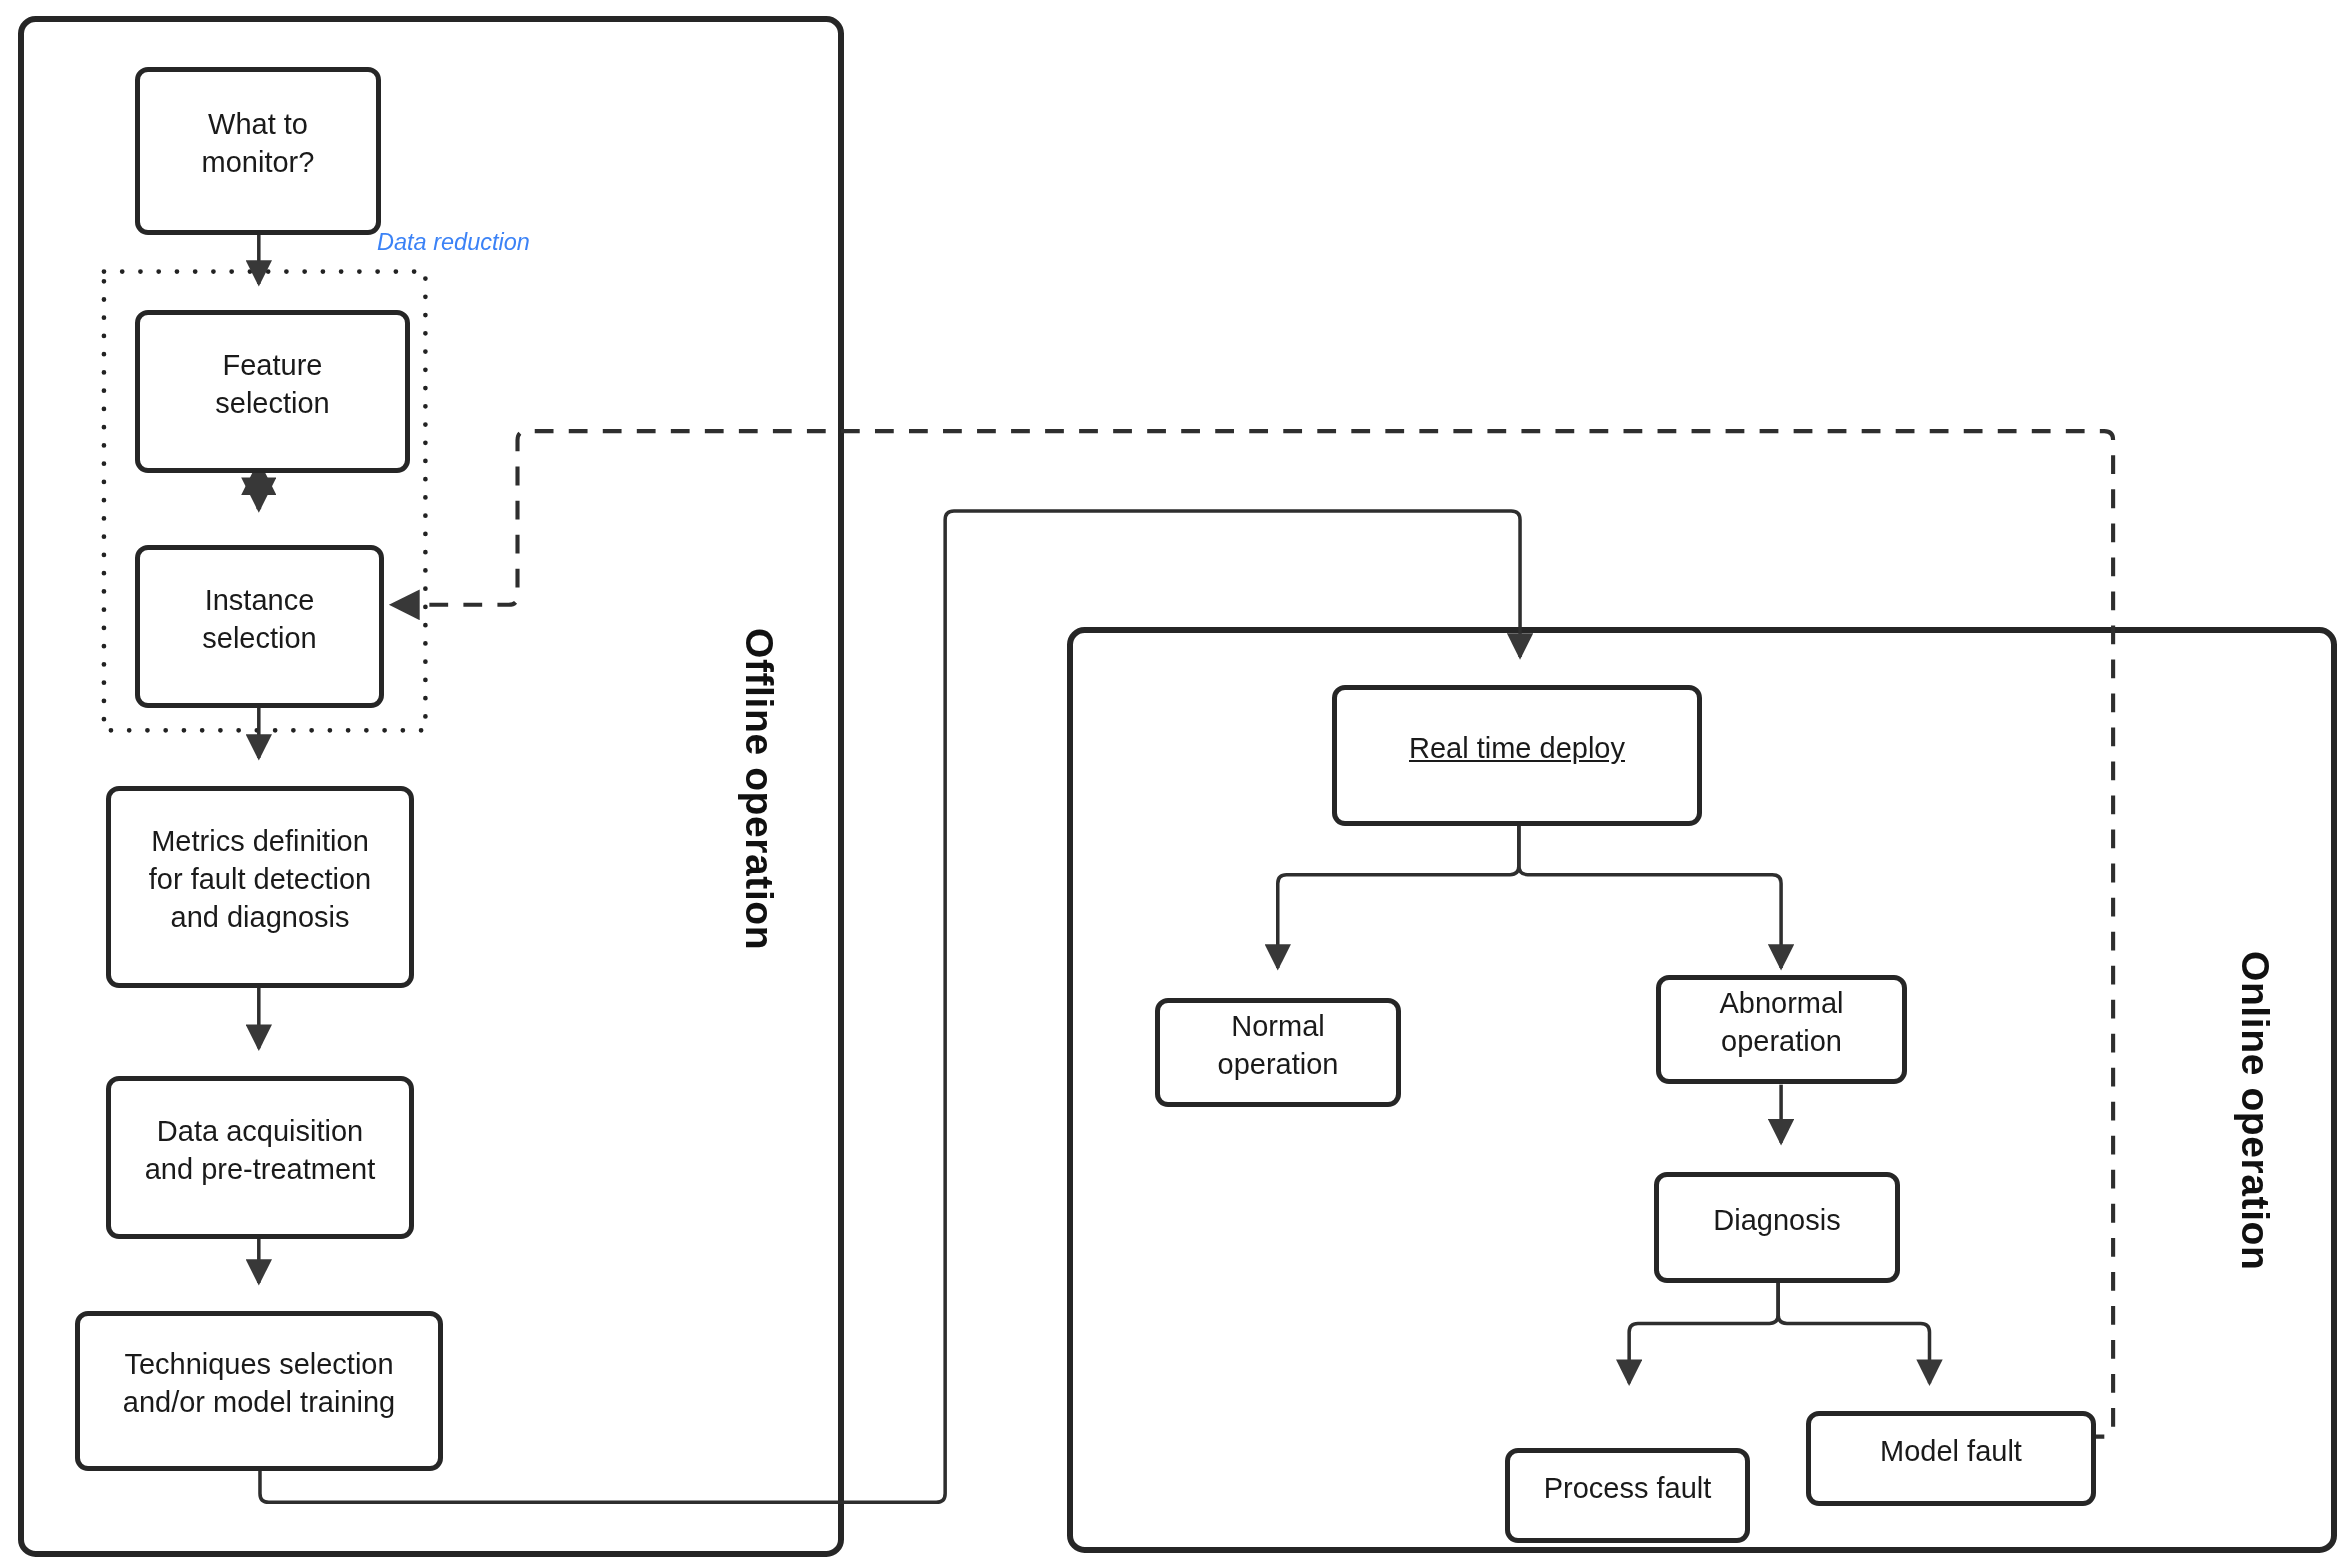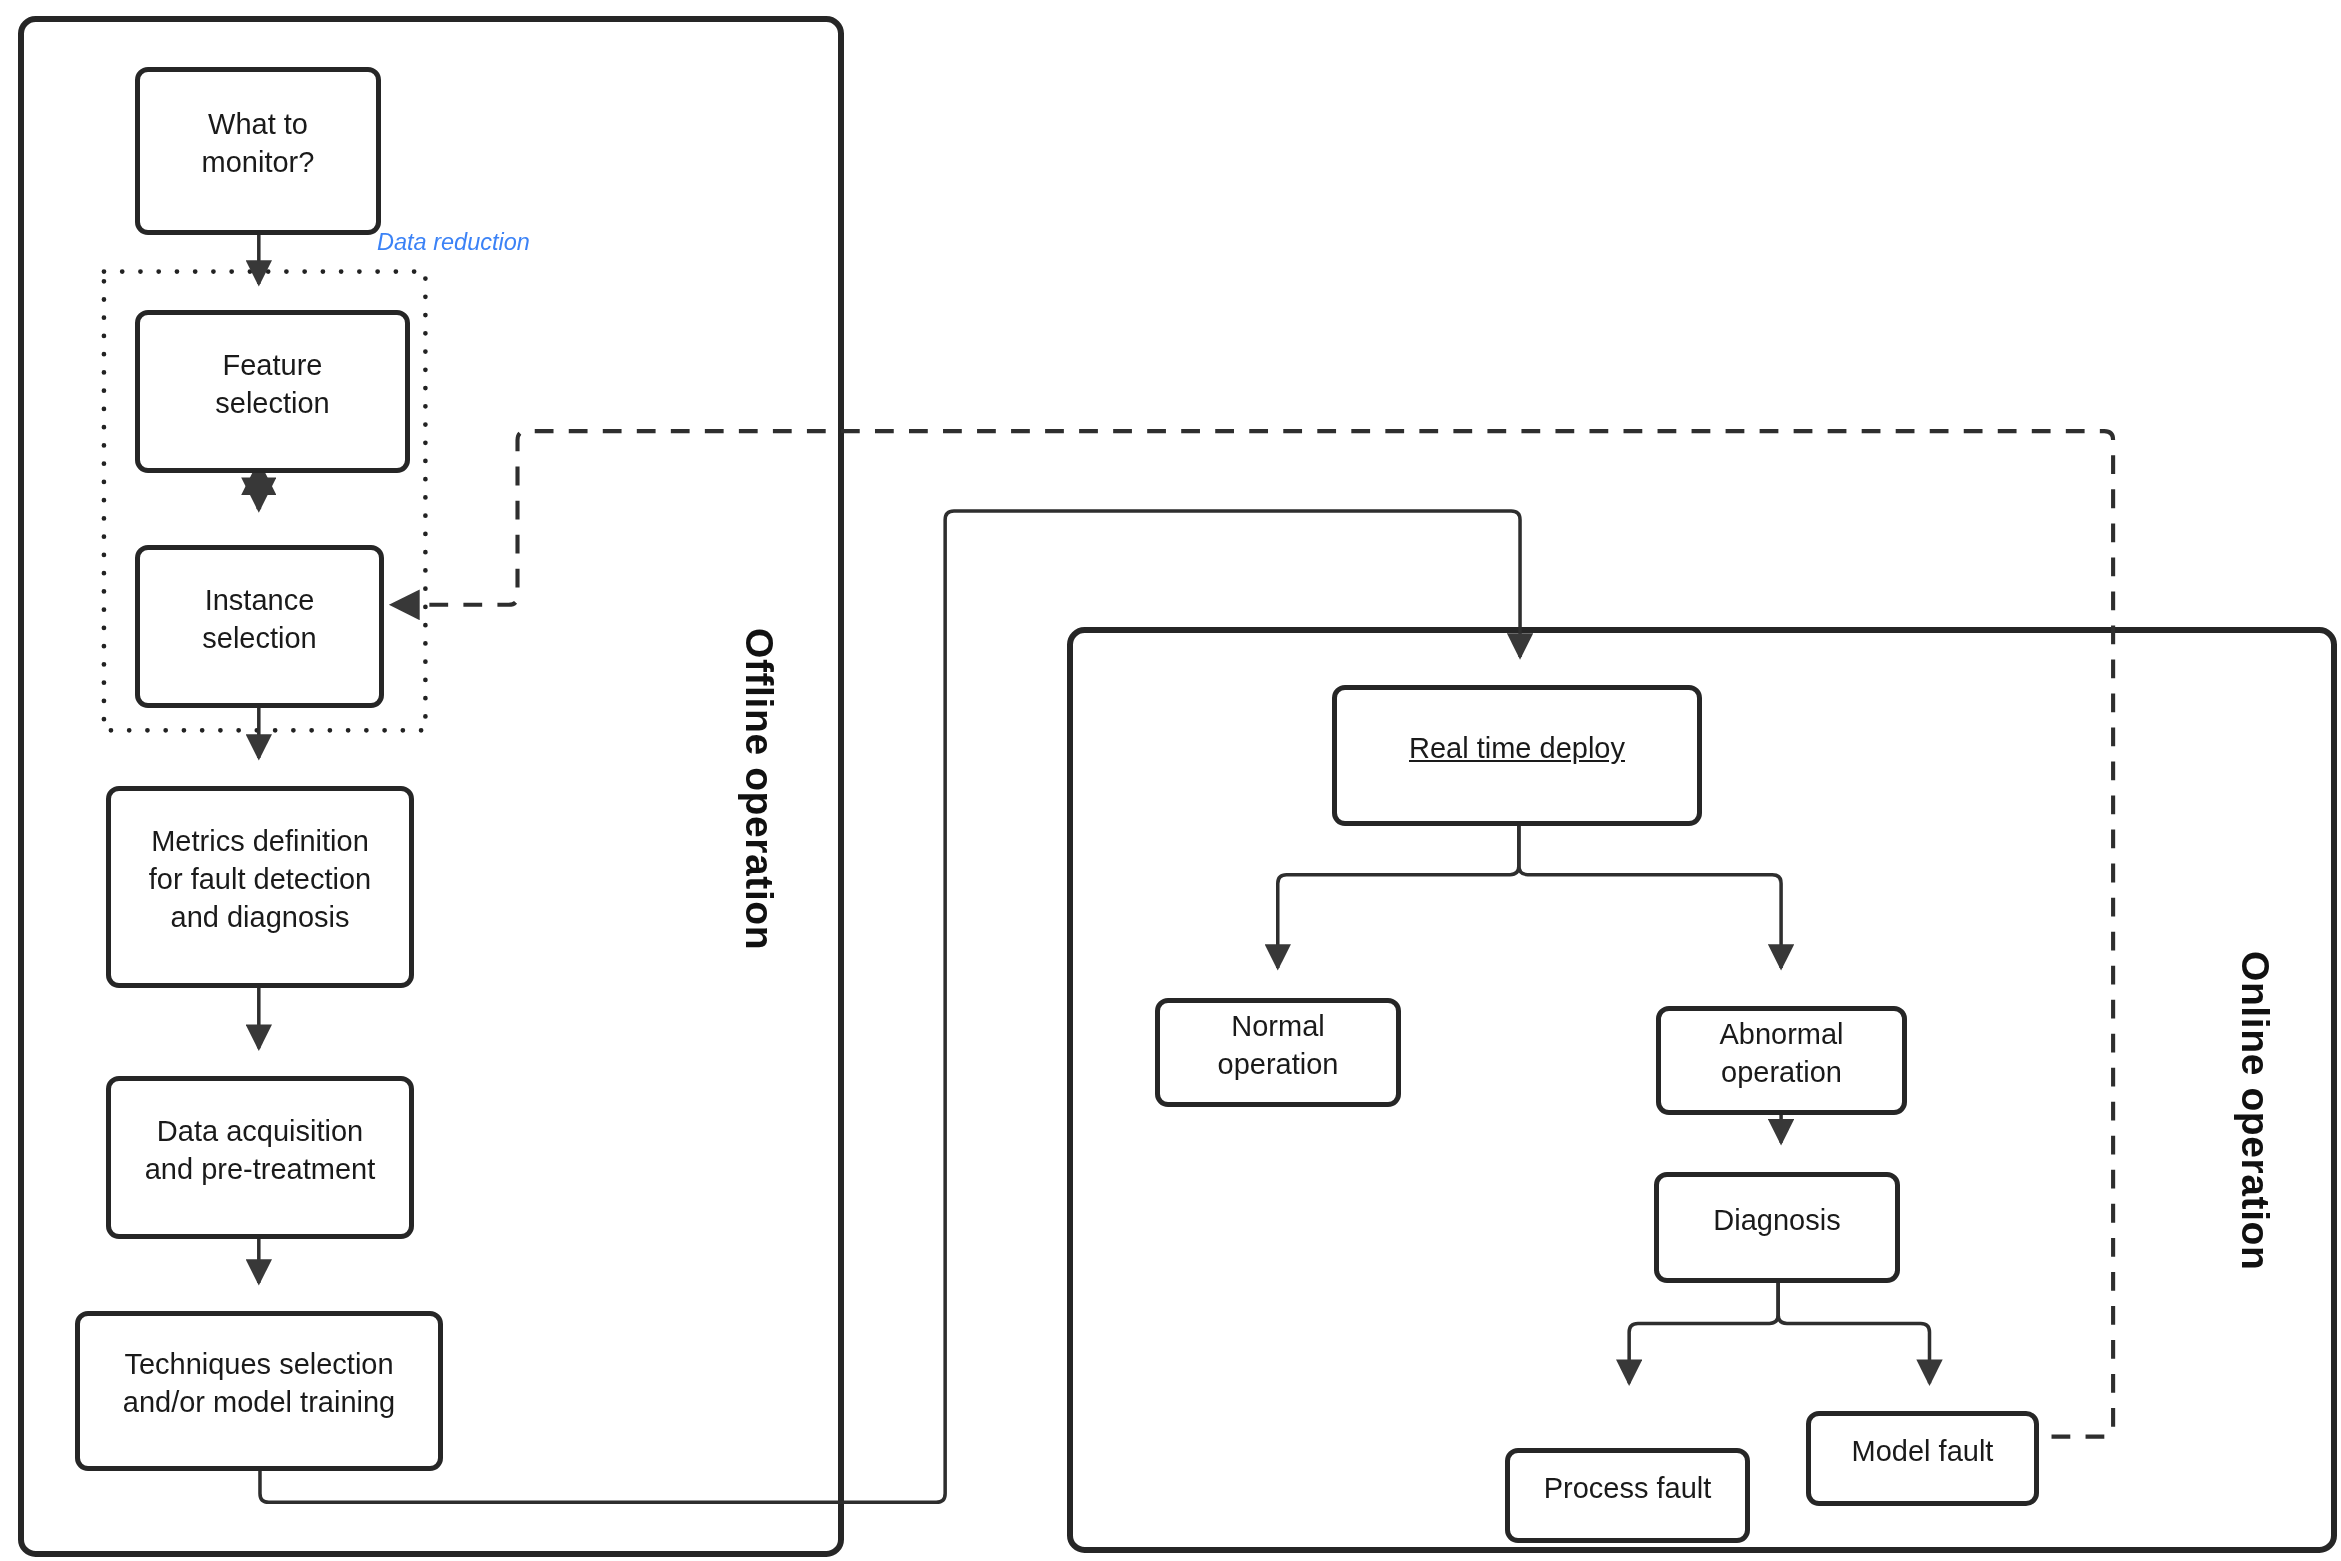--- a/index.html
+++ b/index.html
@@ -126,28 +126,28 @@
 and pre-treatment</div>
 
   <div class="node" style="left:75px; top:1288px; width:368px; height:160px;">Techniques selection
 and/or model training</div>
 
   <div class="node" style="left:1332px; top:662px; width:370px; height:141px;text-decoration:underline;">Real time deploy</div>
 
   <div class="node" style="left:1155px; top:975px; width:246px; height:109px;">Normal
 operation</div>
 
-  <div class="node" style="left:1656px; top:983px; width:251px; height:109px;">Abnormal
+  <div class="node" style="left:1656px; top:952px; width:251px; height:109px;">Abnormal
 operation</div>
 
   <div class="node" style="left:1654px; top:1149px; width:246px; height:111px;">Diagnosis</div>
 
   <div class="node" style="left:1505px; top:1425px; width:245px; height:95px;">Process fault</div>
 
-  <div class="node" style="left:1806px; top:1388px; width:233px; height:95px;">Model fault</div>
+  <div class="node" style="left:1806px; top:1388px; width:290px; height:95px;">Model fault</div>
 
   <div class="vertical-label" style="left:726px; top:587px; height:405px; width:65px;">Offline operation</div>
 
   <div class="vertical-label" style="left:2222px; top:908px; height:405px; width:65px;">Online operation</div>
 
   <div class="annotation" style="left:377px; top:229px;">Data reduction</div>
 
 </div>
 
 

